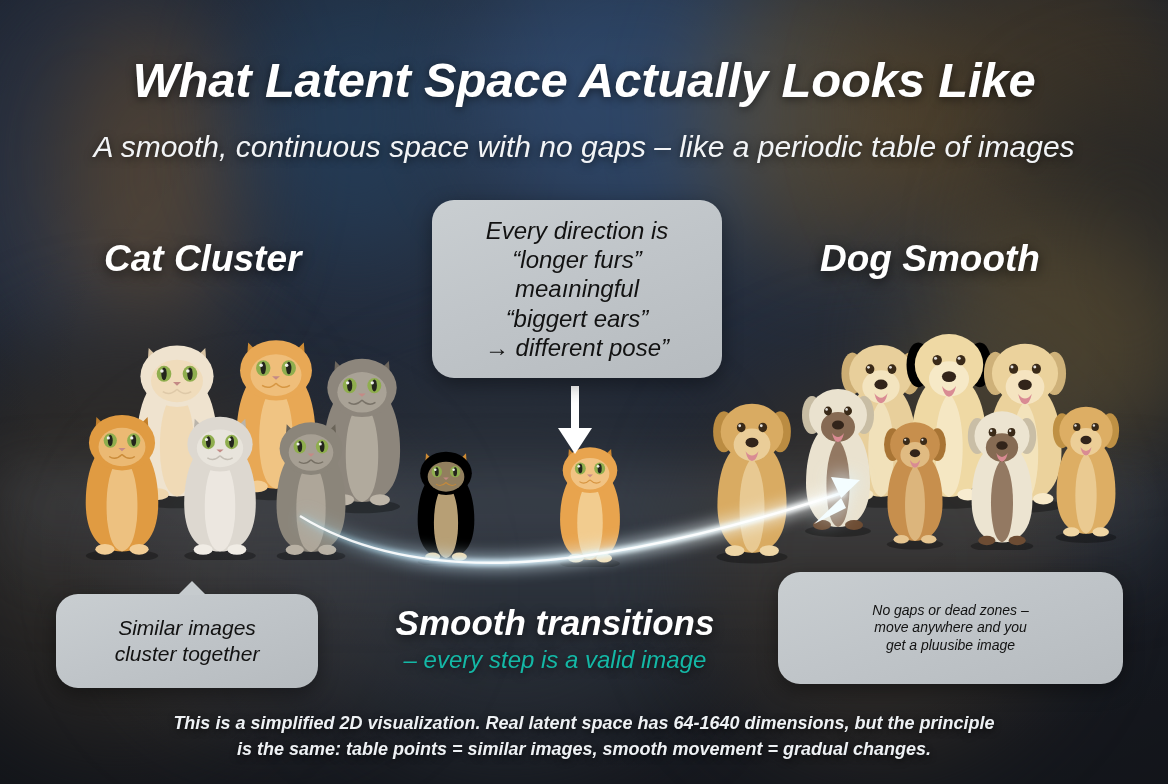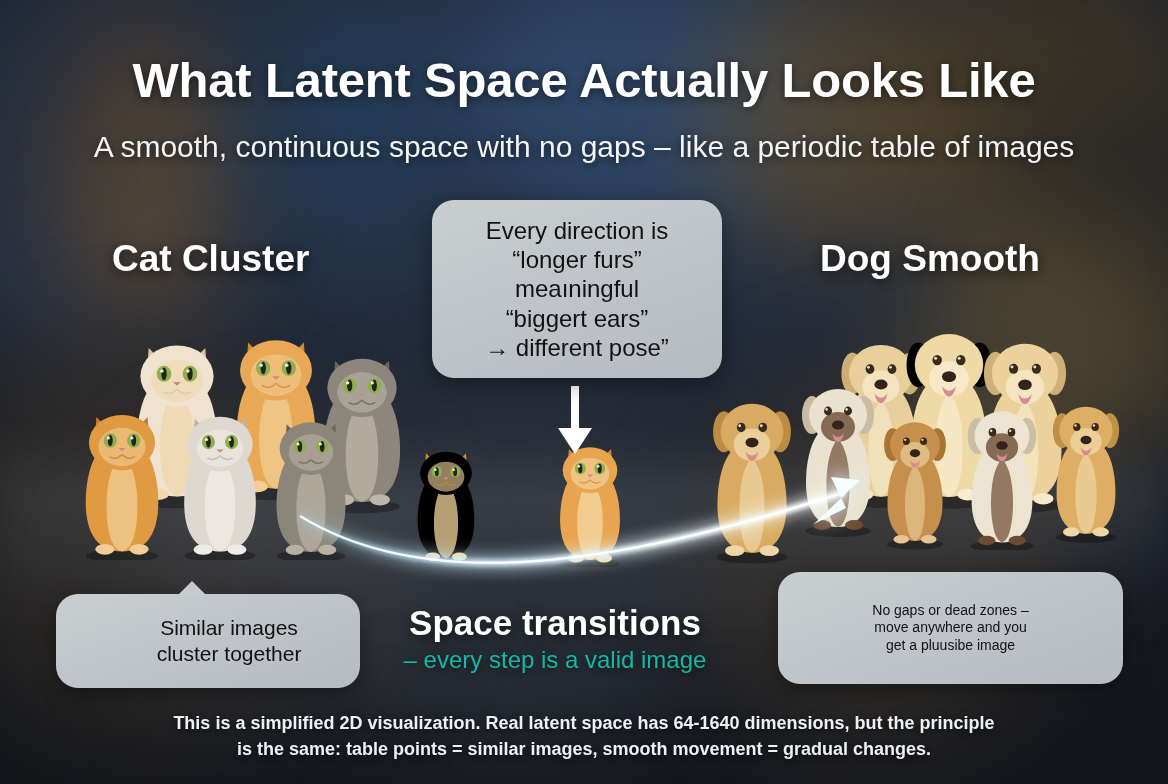--- a/index.html
+++ b/index.html
@@ -1,21 +1,21 @@
 <!DOCTYPE html>
 <html><head>
 <meta charset="utf-8">
 <style>
   html,body{margin:0;padding:0;}
   body{
     width:1168px;height:784px;overflow:hidden;
     font-family:"Liberation Sans","DejaVu Sans",sans-serif;
     background:#1b1f28;
   }
-  #stage{position:relative;width:1168px;height:784px;overflow:hidden;}
+  #stage{position:relative;width:1168px;height:784px;overflow:hidden;font-style:italic;}
 
   
   .bg{position:absolute;inset:0;}
   .bg-base{
     background:
       radial-gradient(120% 90% at 50% 8%,   #2b3b52 0%, #232c3c 38%, #1d222c 65%, #181b22 100%);
   }
   .bg-blob{position:absolute;filter:blur(48px);opacity:.85;border-radius:50%;}
   .b1{left:-80px;  top:-60px;  width:330px;height:420px;background:#2c3547;opacity:.9;}
   .b2{left:55px;   top:10px;   width:180px;height:330px;background:#6b4f2c;opacity:.55;}
@@ -47,21 +47,21 @@
   }
   .subtitle{
     position:absolute;left:0;right:0;top:130px;text-align:center;
     font-size:30px;font-weight:400;color:#f2f4f6;
     text-shadow:0 2px 8px rgba(0,0,0,.6);
   }
   .cluster-label{
     position:absolute;font-size:37px;font-weight:700;color:#fff;
     text-shadow:0 3px 12px rgba(0,0,0,.65);white-space:nowrap;
   }
-  .cat-label{left:112px;top:238px;}
+  .cat-label{left:104px;top:238px;}
   .dog-label{left:820px;top:238px;}
 
   .smooth-block{position:absolute;left:330px;top:603px;width:450px;text-align:center;}
   .smooth-title{font-size:35px;font-weight:700;color:#fff;text-shadow:0 3px 11px rgba(0,0,0,.6);}
   .smooth-sub{font-size:24px;font-weight:400;color:#14b8a6;margin-top:3px;text-shadow:0 2px 8px rgba(0,0,0,.6);}
 
   .caption{
     position:absolute;left:70px;width:1028px;top:710px;text-align:center;
     font-size:18px;font-weight:600;color:#eef1f4;line-height:1.45;
     text-shadow:0 2px 7px rgba(0,0,0,.7);
@@ -71,21 +71,21 @@
   .callout{
     position:absolute;
     background:linear-gradient(160deg,#c9ced1 0%,#c0c5c9 45%,#b6bbbf 100%);
     border-radius:22px;
     color:#121212;text-align:center;
     box-shadow:0 6px 20px rgba(0,0,0,.38);
     display:flex;align-items:center;justify-content:center;
   }
   .callout .lines{line-height:1.22;padding:0 14px;}
   .c-center{left:432px;top:200px;width:290px;height:178px;font-size:24px;}
-  .c-left{left:56px;top:594px;width:262px;height:94px;font-size:21px;padding-left:42px;}
+  .c-left{left:56px;top:594px;width:262px;height:94px;font-size:21px;}
   .c-right{left:778px;top:572px;width:345px;height:112px;font-size:14px;}
   .ptr{
     position:absolute;left:122px;top:-13px;width:0;height:0;
     border-left:14px solid transparent;border-right:14px solid transparent;
     border-bottom:14px solid #c6cbce;
   }
 
   
   .down-arrow{position:absolute;left:548px;top:386px;}
   .glow-path{position:absolute;left:0;top:400px;width:1168px;height:220px;}
@@ -513,21 +513,21 @@
 
   <div class="callout c-right">
     <div class="lines" id="callout-right-lines">
         <div>No gaps or dead zones –</div>
         <div>move anywhere and you</div>
         <div>get a pluusibe image</div>
       </div>
   </div>
 
   <div class="smooth-block">
-    <div class="smooth-title">Space transitions</div>
+    <div class="smooth-title">Smooth transitions</div>
     <div class="smooth-sub">– every step is a valid image</div>
   </div>
 
   <div class="caption">
     <div>This is a simplified 2D visualization. Real latent space has 64-1640 dimensions, but the principle</div>
     <div>is the same: table points = similar images, smooth movement = gradual changes.</div>
   </div>
 
 </div>
 

